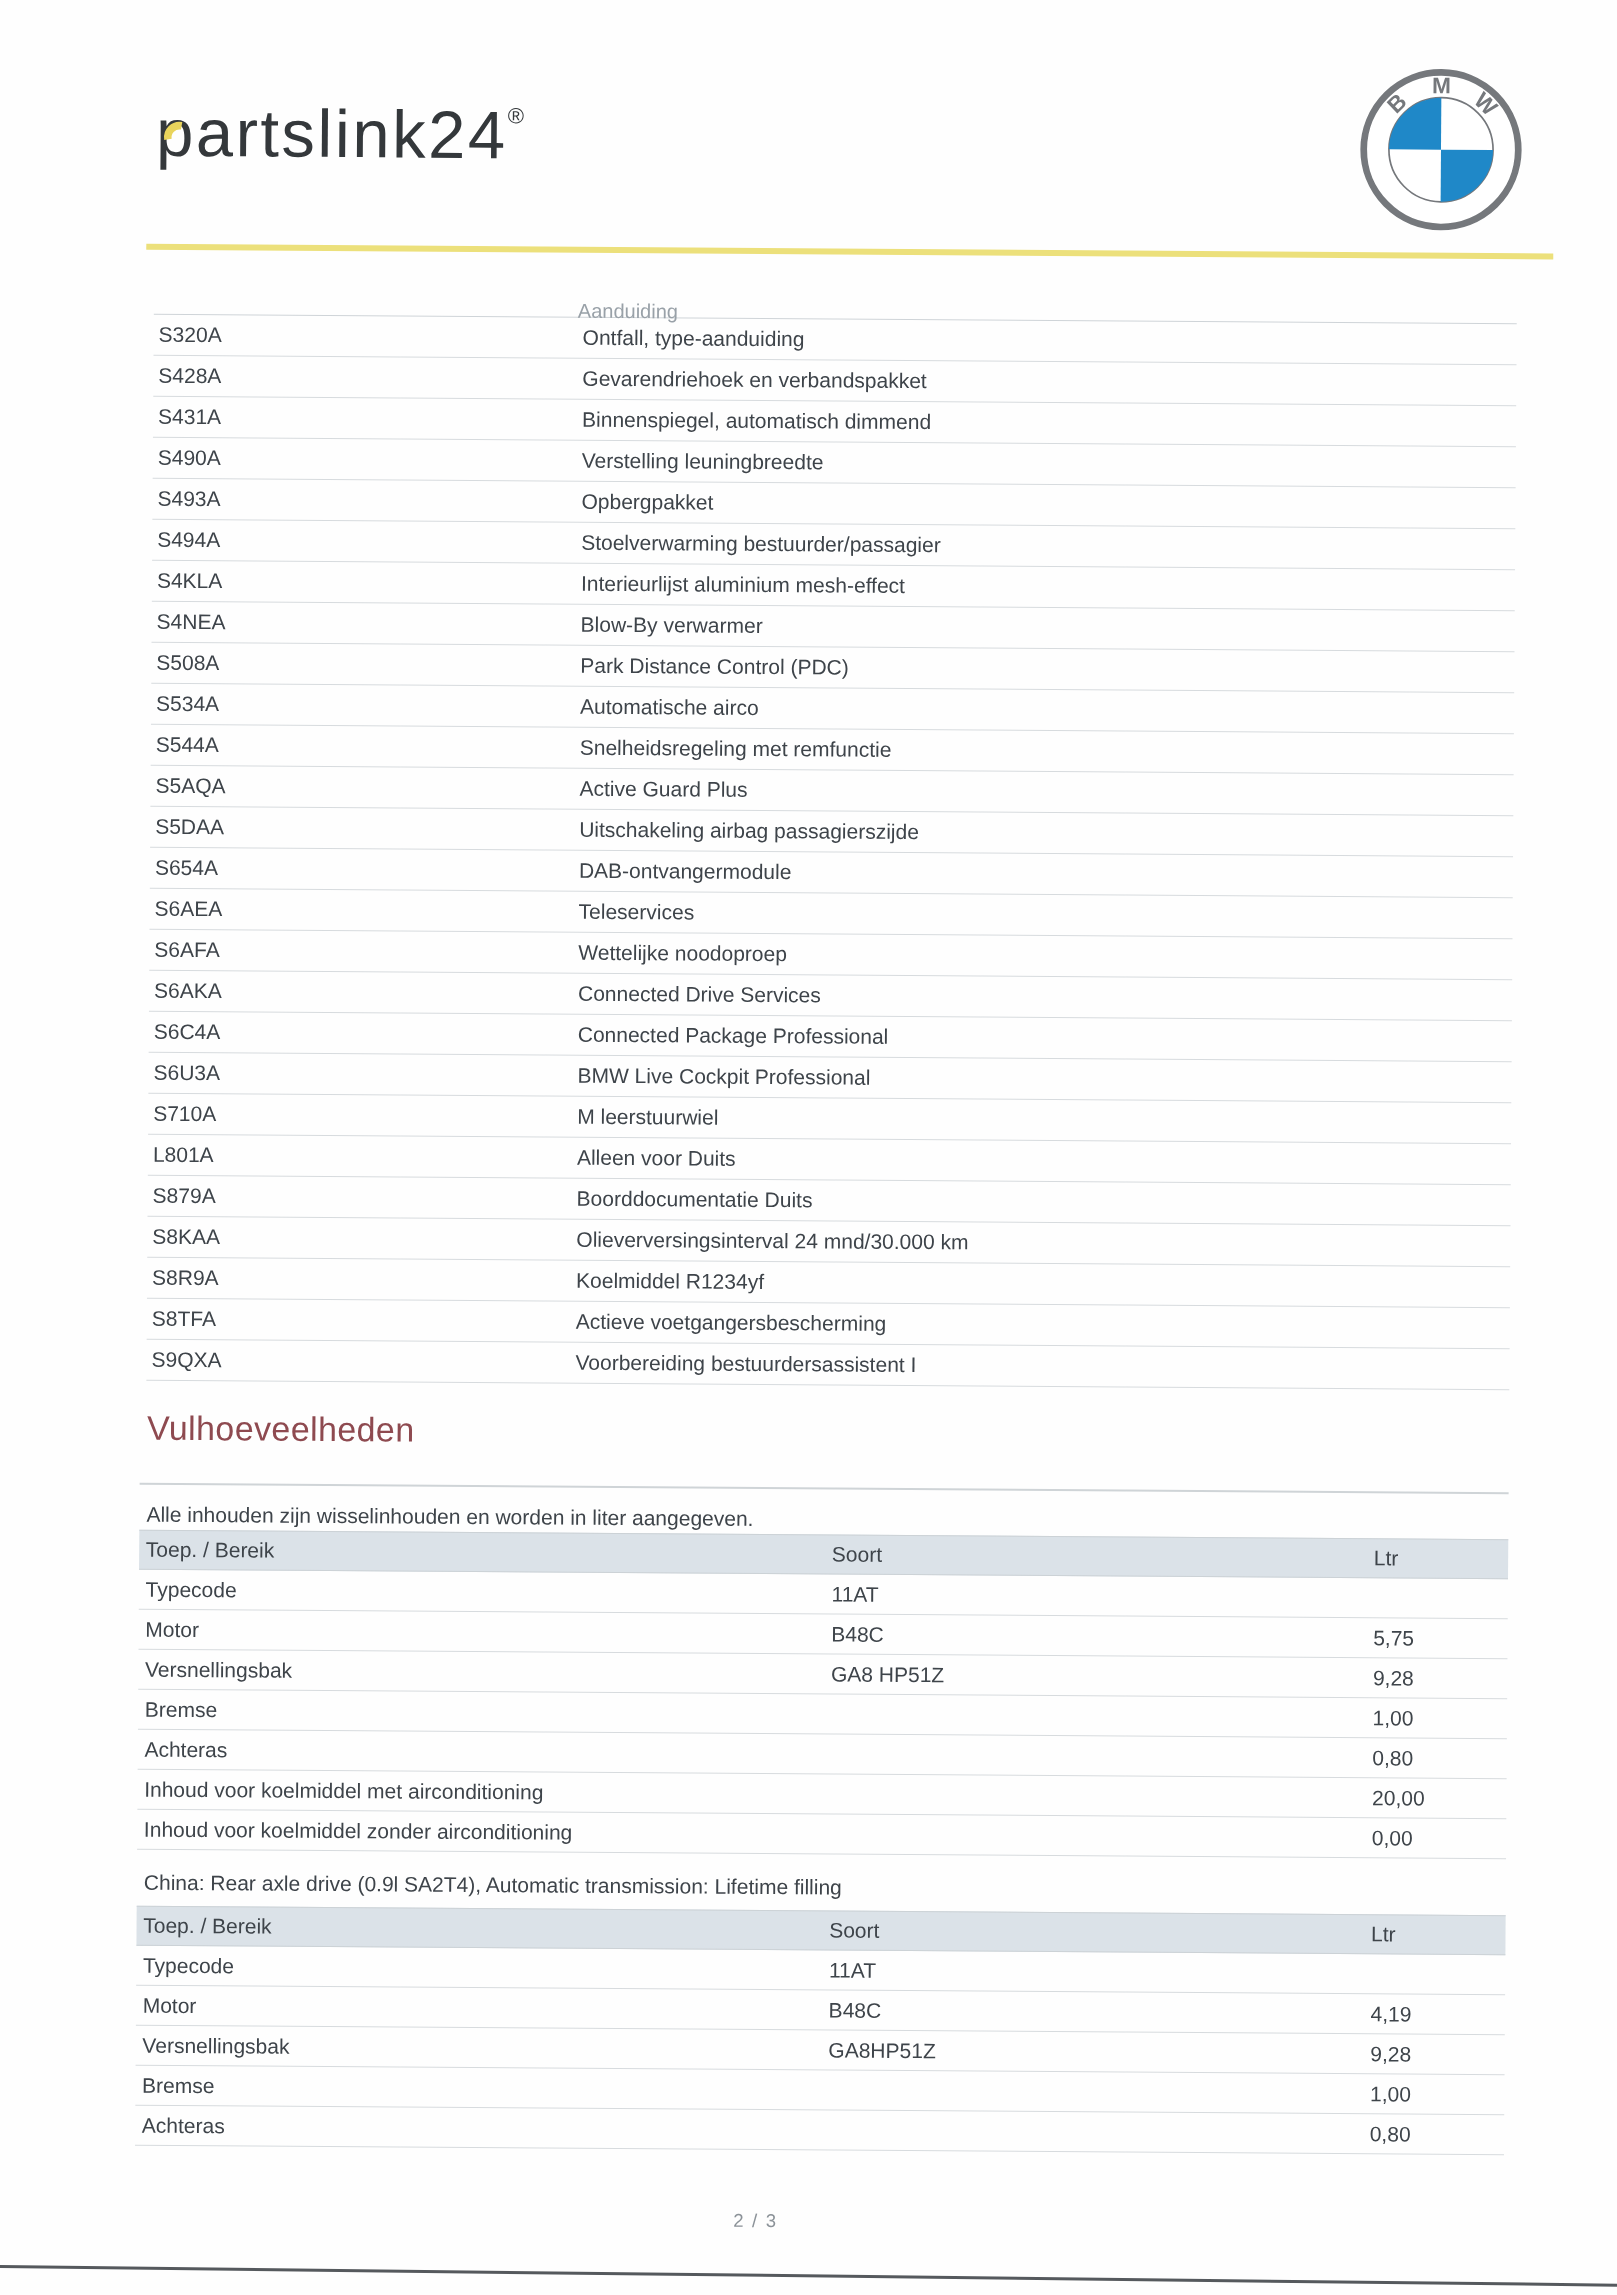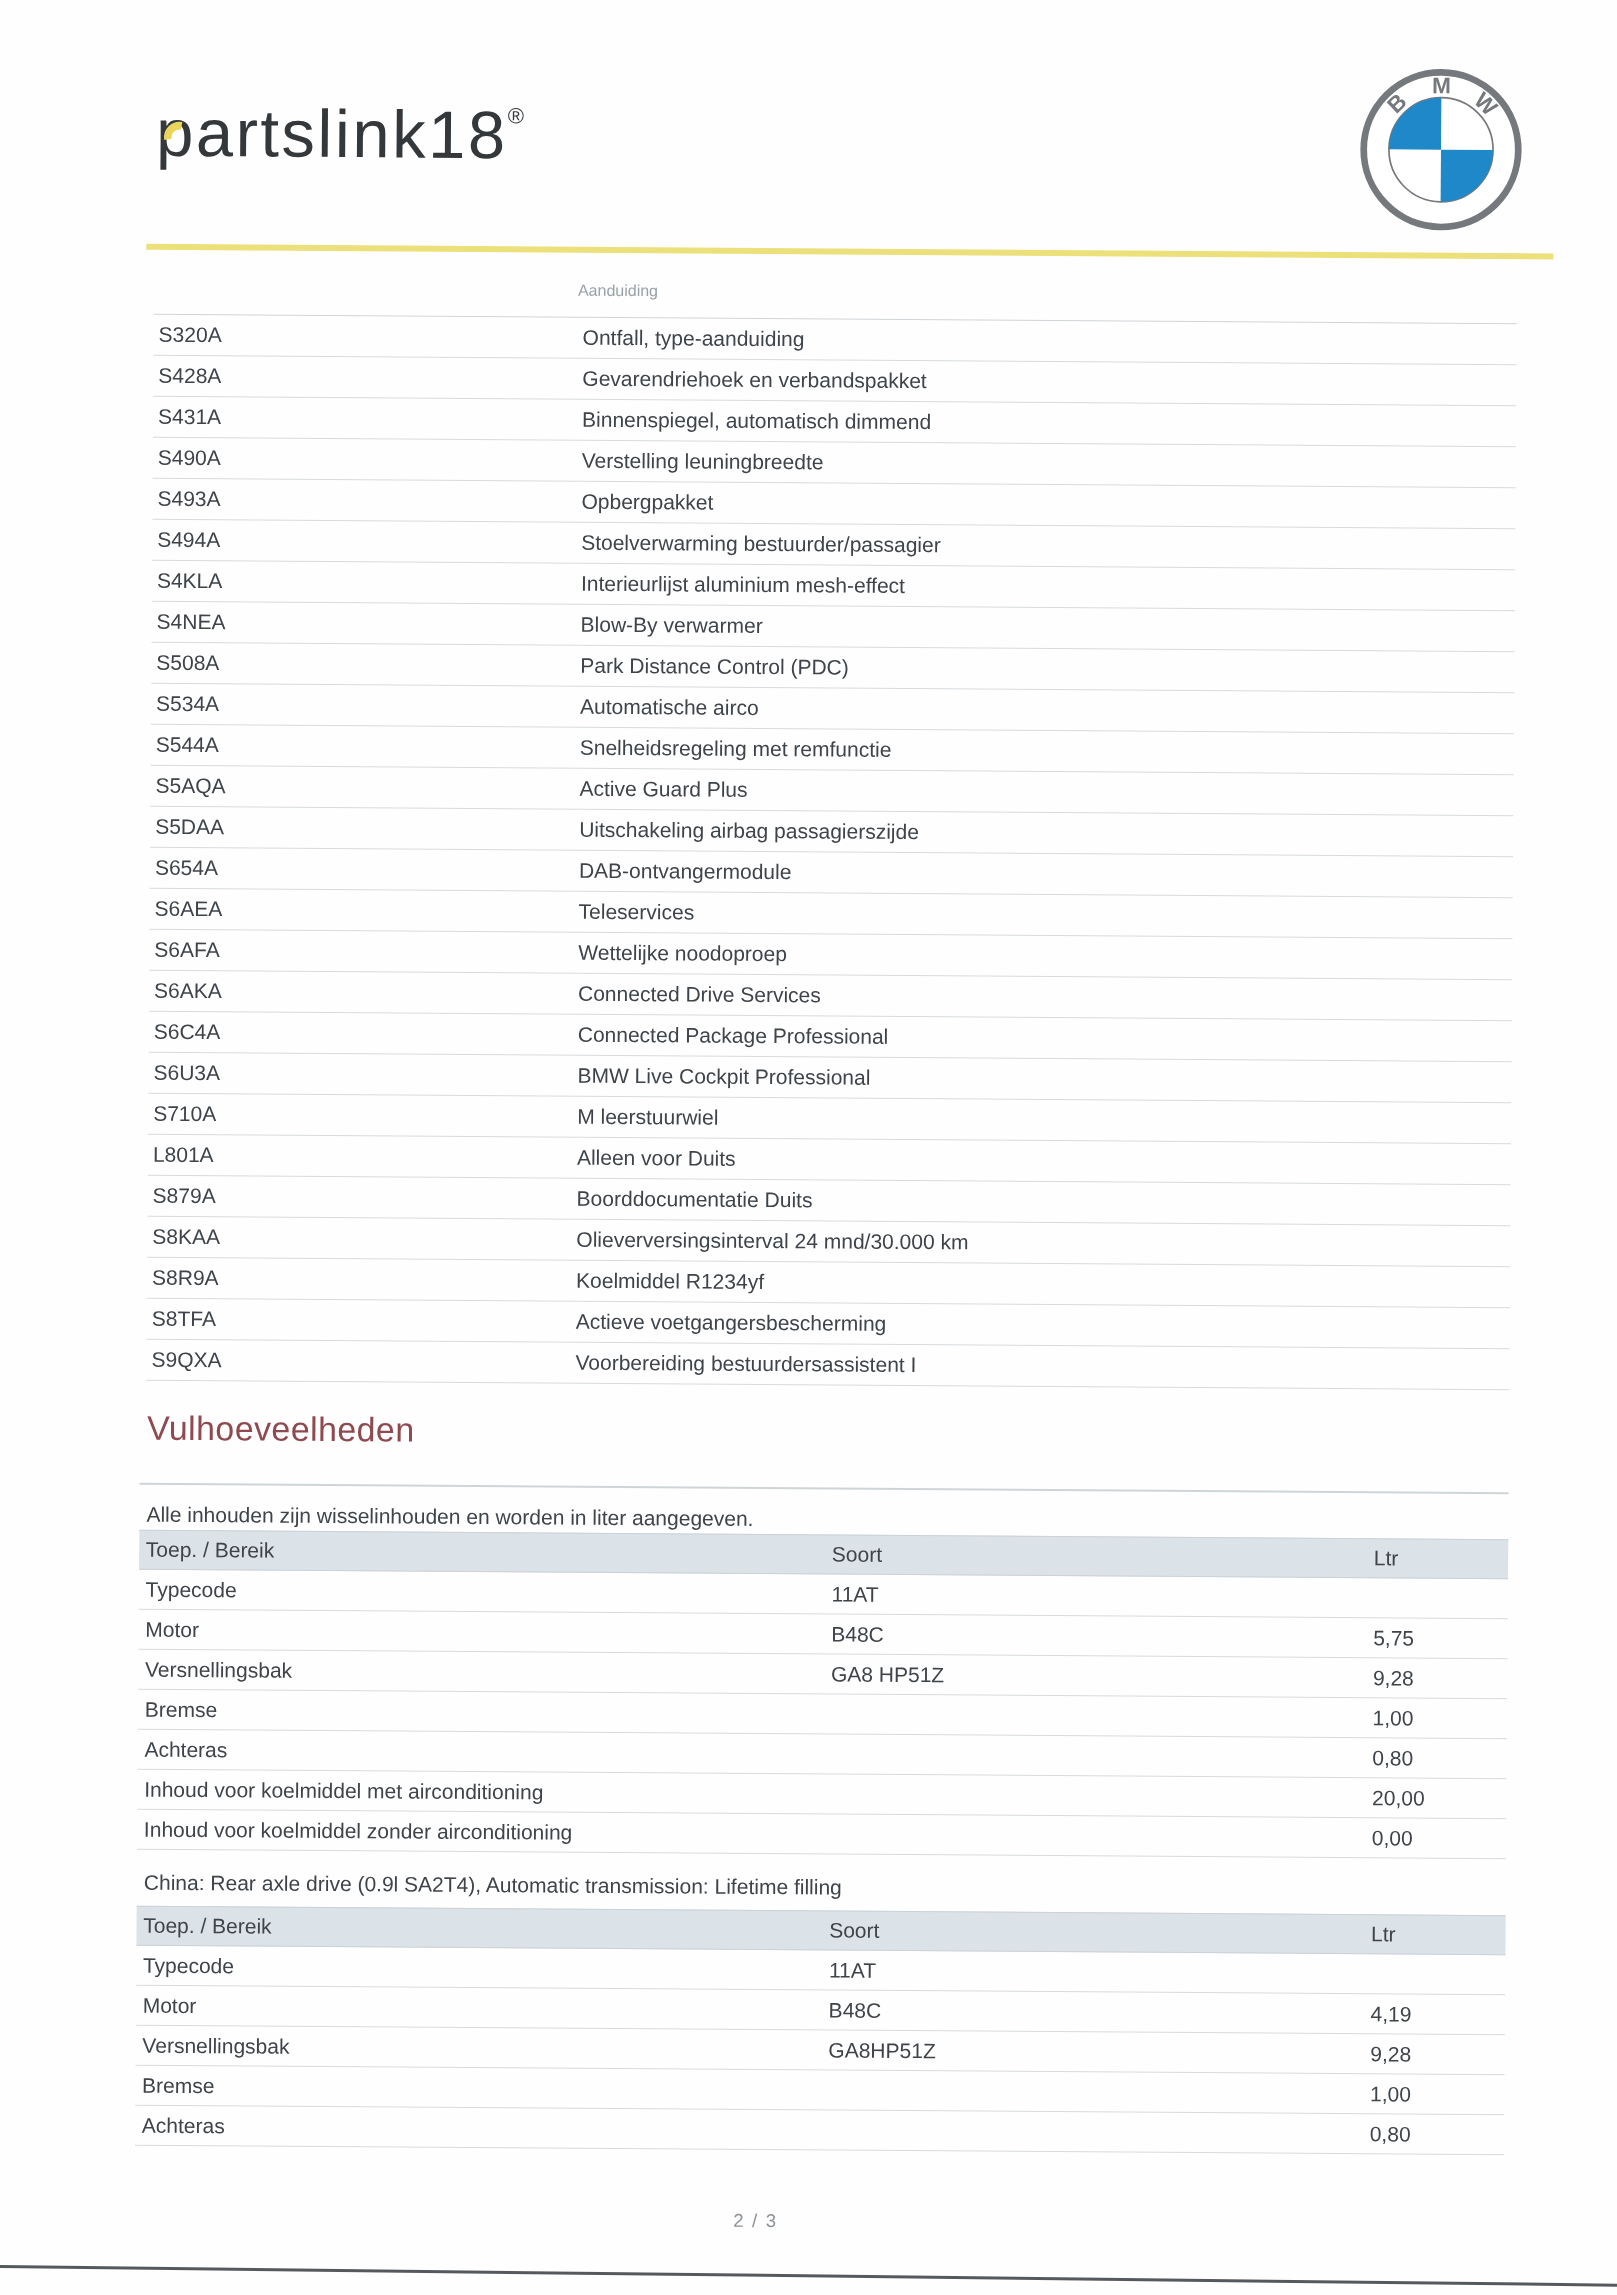--- a/index.html
+++ b/index.html
@@ -17,21 +17,21 @@
              letter-spacing:2.5px; color:#34383b; font-weight:400; line-height:1; }
   .pl-reg  { font-size:22px; vertical-align:35px; letter-spacing:0; }
   .pl-swoosh { position:absolute; left:5px; top:20px; }
   .bmw-logo { position:absolute; left:1358px; top:56px; }
   .yellow-line { position:absolute; left:148px; top:243px; width:1407px; height:5.9px;
                  background:#ece07b; }
 
   
   .opts { position:absolute; left:156px; top:278px; width:1363px; }
   .opts-header { position:relative; height:35px; border-bottom:0.8px solid #cfd4d8; }
-  .opts-header span { position:absolute; left:424px; top:0; font-size:16px; color:#99a1a8; }
+  .opts-header span { position:absolute; left:424px; top:18px; font-size:20px; color:#99a1a8; }
   .opt-row { display:flex; align-items:center; height:40px;
              border-bottom:0.8px solid #d7dbde; font-size:21px; }
   .opt-row .code { flex:none; width:424px; padding-left:5px; }
   .opt-row .desc { flex:1; }
 
   
   .section-title { position:absolute; left:157px; top:1408px; font-size:34px;
                    color:#8e4a50; letter-spacing:0.4px; }
   .full-line { position:absolute; left:150px; top:1482px; width:1369px; height:1.7px;
                background:#cfd4d7; }
@@ -57,21 +57,21 @@
 </style>
 </head>
 <body>
 
 <div class="page">
   <div class="scan">
 
     <div class="pl-logo">
       <svg class="pl-swoosh" width="37" height="37" viewBox="0 0 44 44">
         <path d="M 8.2 24.4 A 14 14 0 0 1 24.4 8.2" fill="none" stroke="#e9d45c" stroke-width="9"></path>
-      </svg><span>partslink</span><span>18</span><span class="pl-reg">®</span>
+      </svg><span>partslink</span><span>24</span><span class="pl-reg">®</span>
     </div>
 
     <svg class="bmw-logo" width="168" height="168" viewBox="0 0 200 200">
       <circle cx="100" cy="100" r="92" fill="#ffffff" stroke="#75787c" stroke-width="8"></circle>
       <circle cx="100" cy="100" r="62" fill="#ffffff" stroke="#75787c" stroke-width="2"></circle>
       <path d="M100 38 A62 62 0 0 0 38 100 L100 100 Z" fill="#1f88c8"></path>
       <path d="M162 100 A62 62 0 0 1 100 162 L100 100 Z" fill="#1f88c8"></path>
       <g font-family="Liberation Sans, sans-serif" font-size="27" font-weight="bold" fill="#75787c" text-anchor="middle">
         <text x="100" y="33" transform="rotate(-44 100 100)">B</text>
         <text x="100" y="33">M</text>

